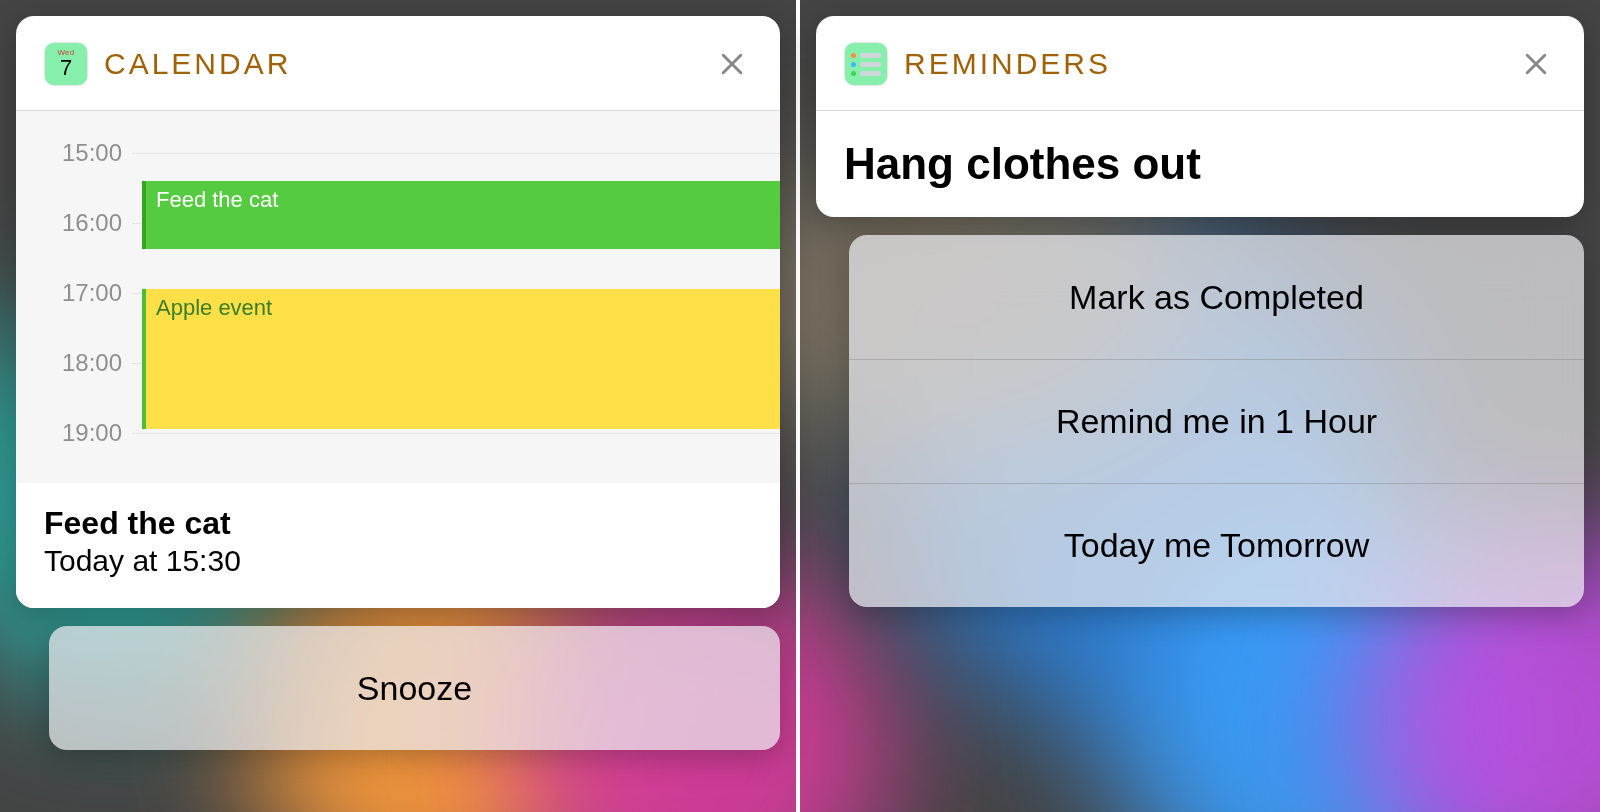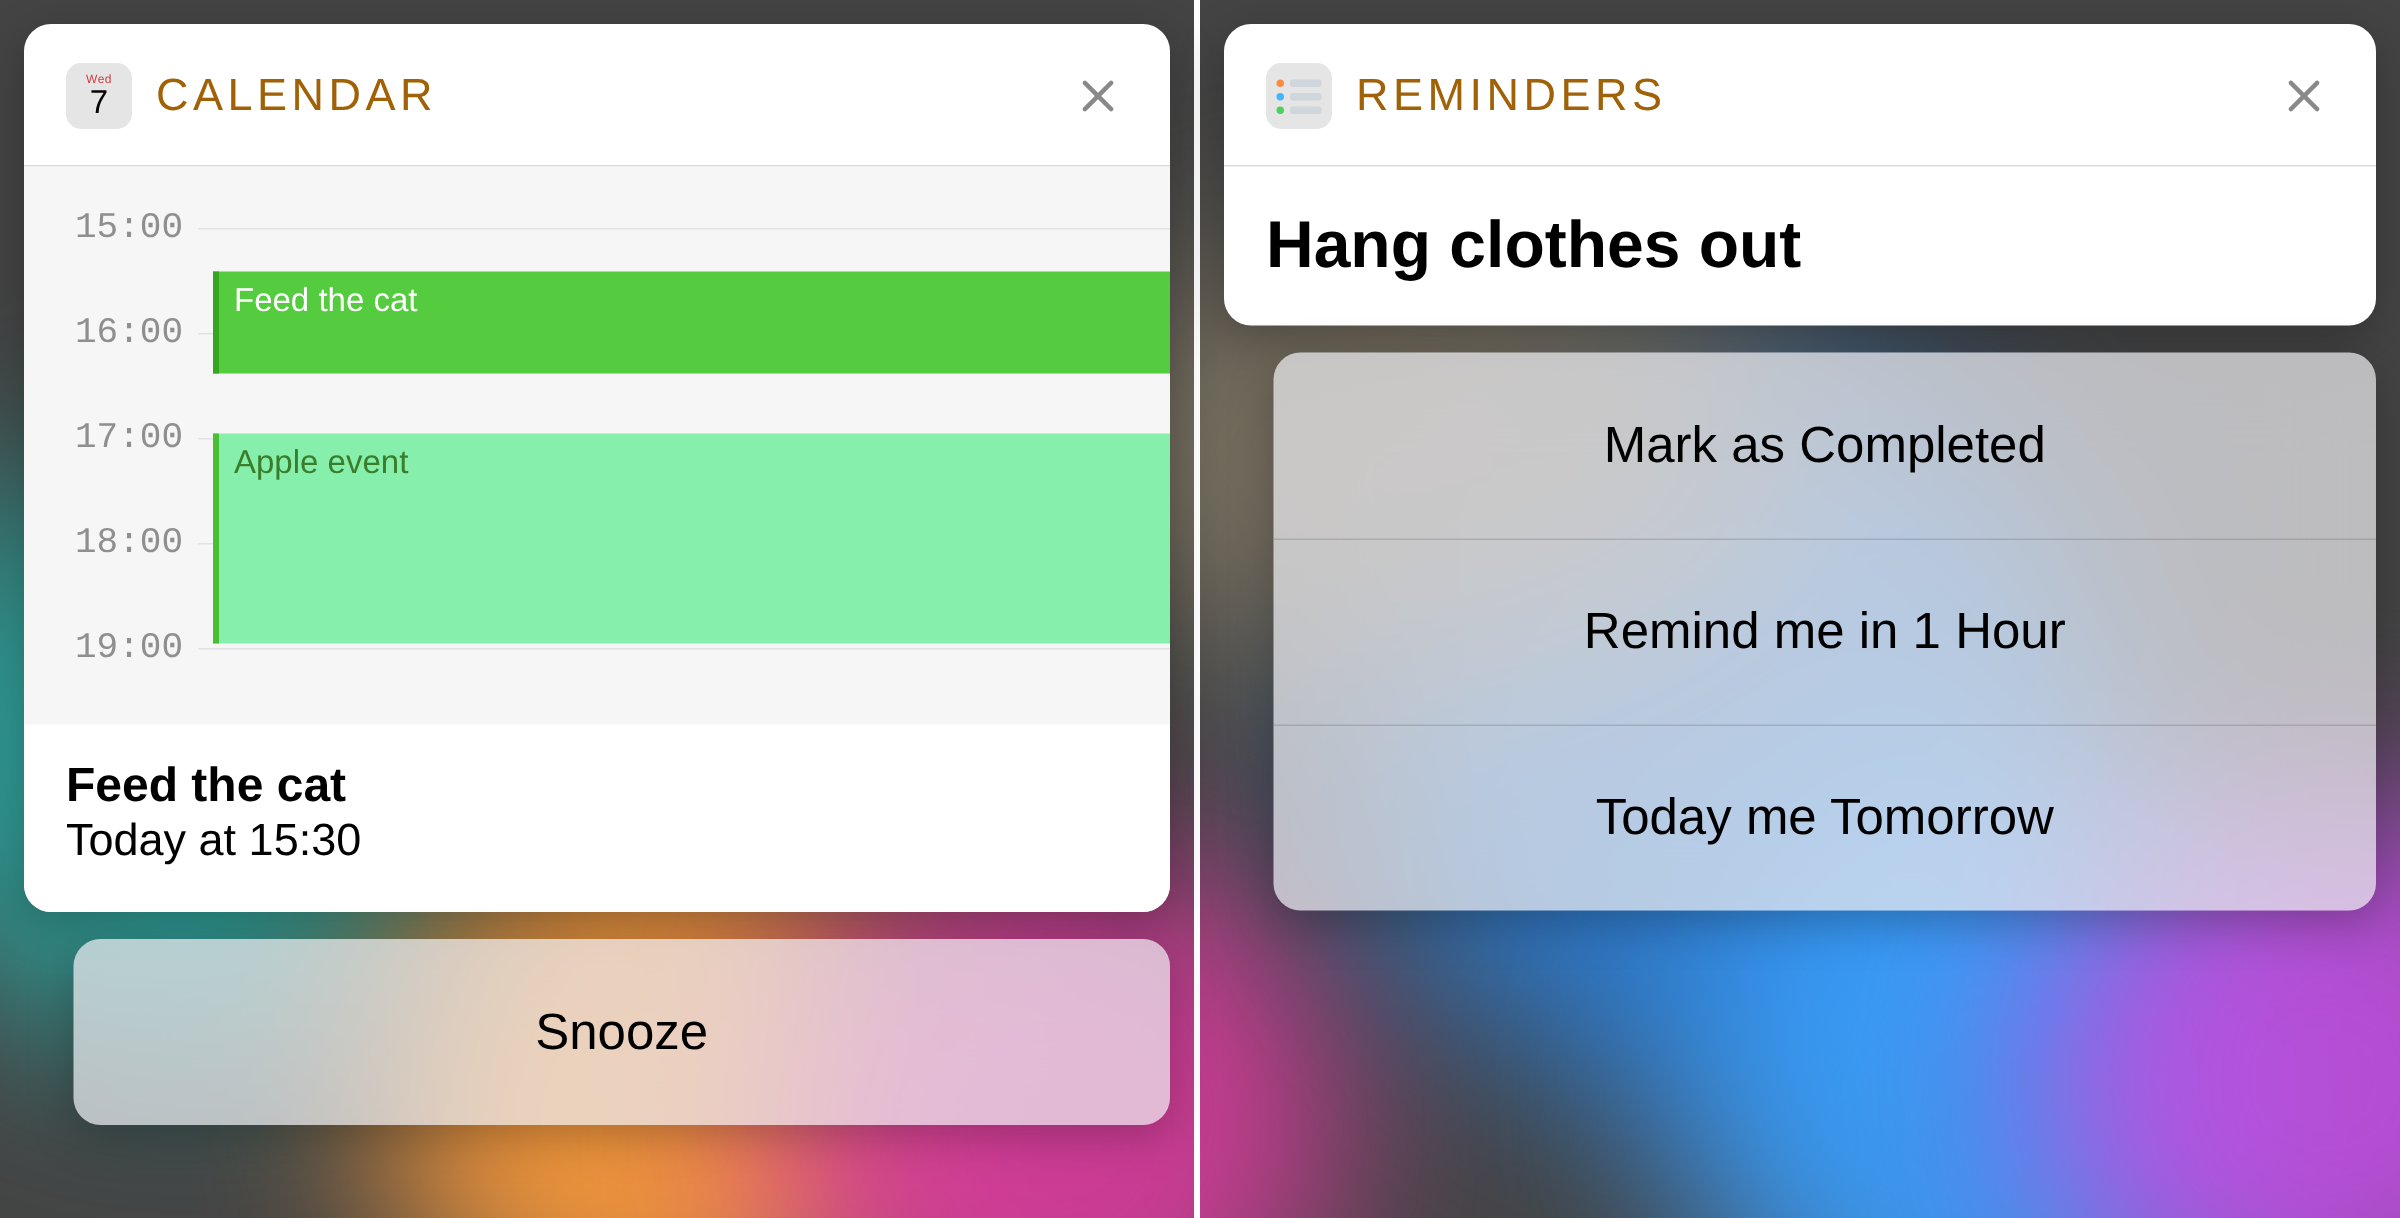--- a/index.html
+++ b/index.html
@@ -38,21 +38,21 @@
     overflow: hidden;
   }
 
   
   .card-header {
     display: flex; align-items: center; gap: 16px;
     padding: 26px 28px 24px 28px;
     border-bottom: 1px solid #d9d9d9;
   }
   .appicon {
-    width: 44px; height: 44px; border-radius: 10px; background: #e5e5e5;
+    width: 44px; height: 44px; border-radius: 10px; background: #86efac;
     border: 1px solid #e6e6e6; display: flex; flex-direction: column;
     align-items: center; justify-content: center; font-weight: 500;
   }
   .appicon .wd { font-size: 8px; color: #d23c3c; line-height: 1; letter-spacing: 0.3px;}
   .appicon .num { font-size: 22px; color: #000; line-height: 1; }
   .appicon.rem {
     border: 1px solid #e6e6e6;
     display: flex; flex-direction: row; gap: 4px; padding: 6px 6px;
   }
   .appicon.rem .dots { display:flex; flex-direction:column; gap:4px; justify-content:center;}
@@ -78,34 +78,34 @@
     background: #f6f6f6;
     position: relative;
     padding: 18px 0 18px 0;
     height: 372px;
     border-bottom: 0;
   }
   .timeline .hour {
     position: absolute;
     left: 0; right: 0;
     display: flex; align-items: center;
-    color: #8f8f8f; font-size: 24px; font-weight: 300; font-family: Liberation Mono, monospace;
+    color: #8f8f8f; font-size: 24px; font-weight: 300;
   }
   .timeline .hour .label { width: 116px; text-align: right; padding-right: 10px; }
   .timeline .hour .rule { flex:1; height:1px; background:#e2e2e2; }
   .event {
     position: absolute;
     left: 126px; right: 0;
     color: #fff; font-size: 22px; font-weight: 500;
     padding: 6px 10px 0 10px;
     border-left: 4px solid;
     overflow: hidden;
   }
   .event.solid { background:#55cb3f; border-left-color:#34a61f; color:#fff; }
-  .event.light { background:#86efac; border-left-color:#4bbf34; color:#3a7d2a; font-weight:500; }
+  .event.light { background:#fde047; border-left-color:#4bbf34; color:#3a7d2a; font-weight:500; }
 
   .detail {
     background:#fff; padding: 22px 28px 30px 28px;
   }
   .detail .title { font-size: 32px; font-weight: 600; color:#000; }
   .detail .subtitle { font-size: 30px; font-weight: 400; color:#000; margin-top: 2px; }
 
   
   .action-list {
     margin-top: 18px;

